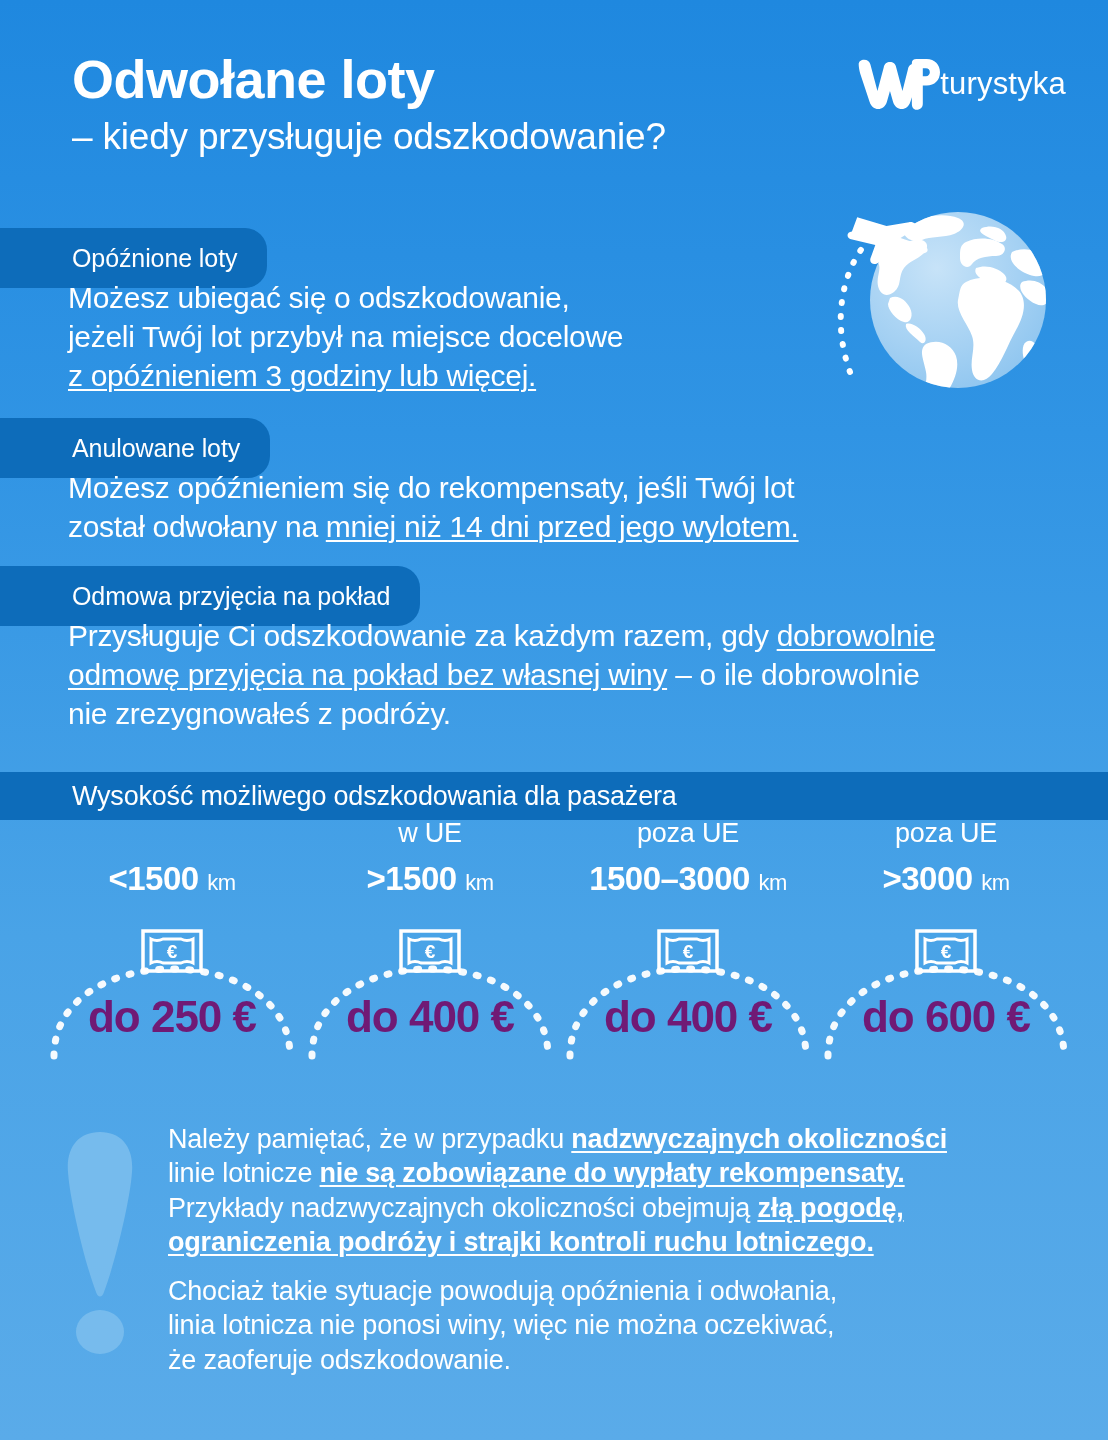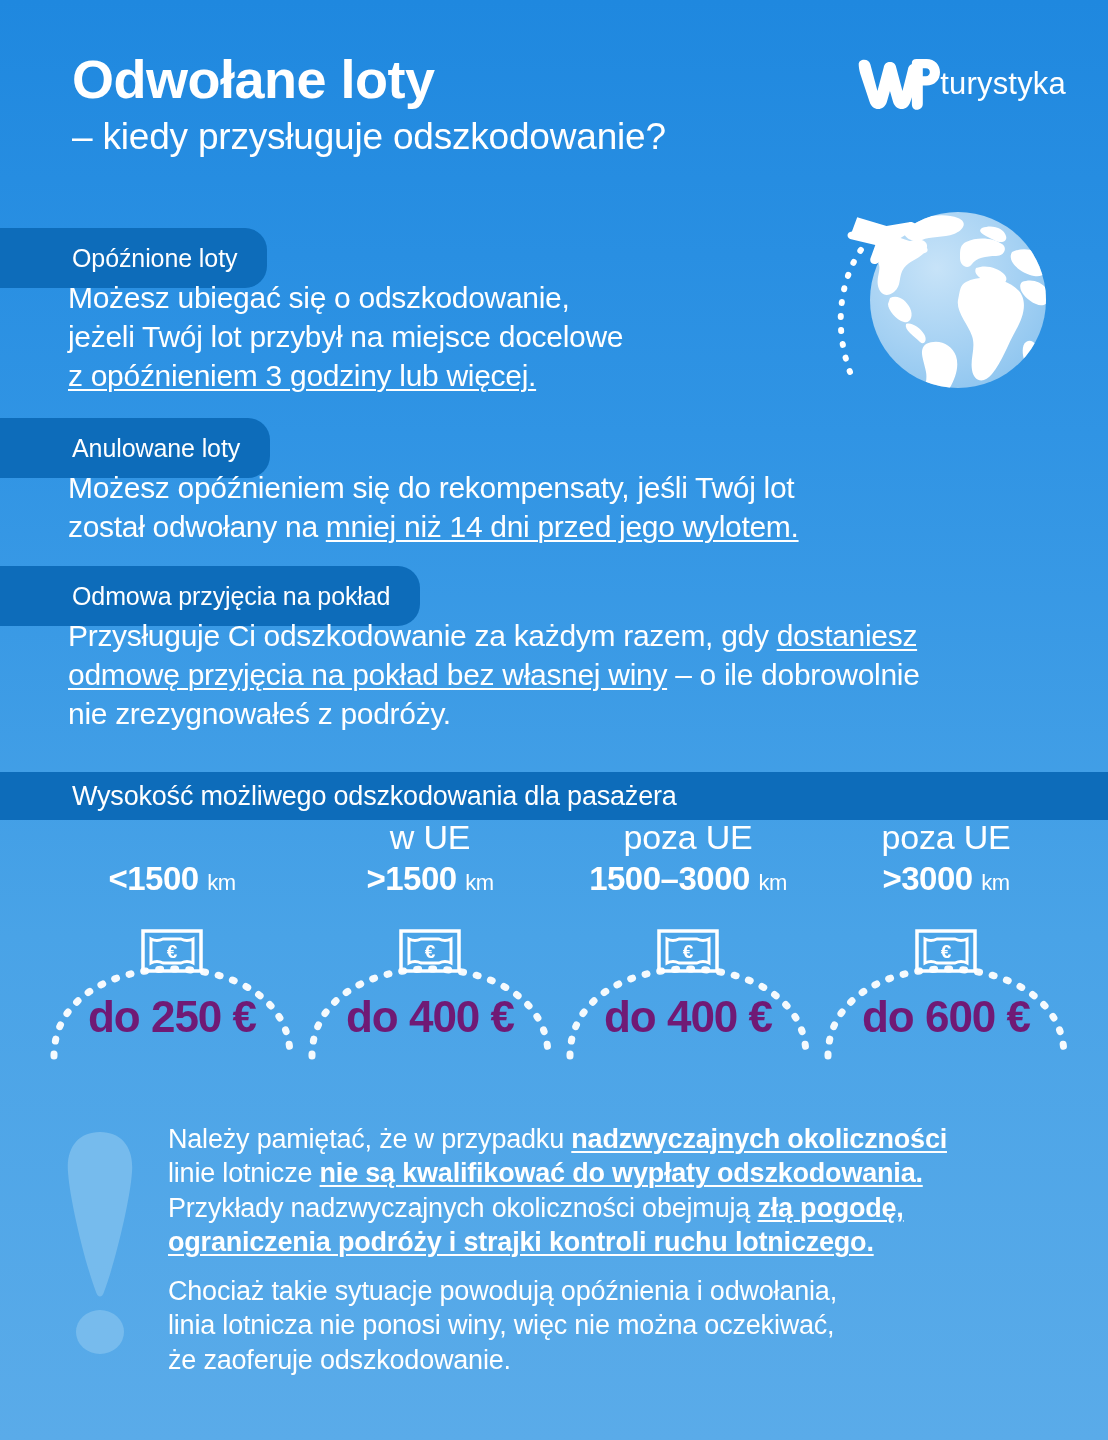--- a/index.html
+++ b/index.html
@@ -146,21 +146,21 @@
     width: 1108px;
     height: 240px;
   }
   .col {
     position: absolute;
     top: 0;
     width: 262px;
     text-align: center;
   }
   .col-note {
-    font-size: 34px;
+    font-size: 27px;
     font-weight: 400;
     line-height: 1;
     height: 34px;
     color: #ffffff;
     letter-spacing: -0.2px;
   }
   .col-dist {
     font-size: 33px;
     font-weight: 700;
     line-height: 1;
@@ -323,21 +323,21 @@
   </div>
   <div class="body-text" style="top:468px; width:960px;">
     <div><span>Możesz opóźnieniem się do rekompensaty, jeśli Twój lot</span></div>
     <div><span>został odwołany na </span><span class="u">mniej niż 14 dni przed jego wylotem.</span></div>
   </div>
 
   <div class="tag" style="top:566px;">
     <span class="tag-label">Odmowa przyjęcia na pokład</span>
   </div>
   <div class="body-text" style="top:616px; width:1010px;">
-    <div><span>Przysługuje Ci odszkodowanie za każdym razem, gdy </span><span class="u">dostaniesz</span></div>
+    <div><span>Przysługuje Ci odszkodowanie za każdym razem, gdy </span><span class="u">dobrowolnie</span></div>
     <div><span class="u">odmowę przyjęcia na pokład bez własnej winy</span><span> – o ile dobrowolnie</span></div>
     <div><span>nie zrezygnowałeś z podróży.</span></div>
   </div>
 
   <div class="band">
     <span class="band-title">Wysokość możliwego odszkodowania dla pasażera</span>
   </div>
 
   <svg class="arcs" viewBox="0 0 1108 140">
     <g fill="none" stroke="#ffffff" stroke-width="7" stroke-linecap="round" stroke-dasharray="2 13" opacity="0.95">
@@ -405,21 +405,21 @@
 
   <div class="footnote">
     <svg class="excl" viewBox="0 0 96 230">
       <path d="M48 6 C70 6 82 22 80 46 C78 76 62 140 52 166 C50 172 46 172 44 166
                C34 140 18 76 16 46 C14 22 26 6 48 6 Z" fill="#7cbeed" opacity="0.85"></path>
       <ellipse cx="48" cy="206" rx="24" ry="22" fill="#7cbeed" opacity="0.85"></ellipse>
     </svg>
 
     <div class="foot-text" style="top:14px; width:930px;">
       <div><span>Należy pamiętać, że w przypadku </span><span class="u">nadzwyczajnych okoliczności</span></div>
-      <div><span>linie lotnicze </span><span class="u">nie są kwalifikować do wypłaty odszkodowania.</span></div>
+      <div><span>linie lotnicze </span><span class="u">nie są zobowiązane do wypłaty rekompensaty.</span></div>
       <div><span>Przykłady nadzwyczajnych okoliczności obejmują </span><span class="u">złą pogodę,</span></div>
       <div><span class="u">ograniczenia podróży i strajki kontroli ruchu lotniczego.</span></div>
     </div>
 
     <div class="foot-text" style="top:166px; width:930px;">
       <div><span>Chociaż takie sytuacje powodują opóźnienia i odwołania,</span></div>
       <div><span>linia lotnicza nie ponosi winy, więc nie można oczekiwać,</span></div>
       <div><span>że zaoferuje odszkodowanie.</span></div>
     </div>
   </div>

